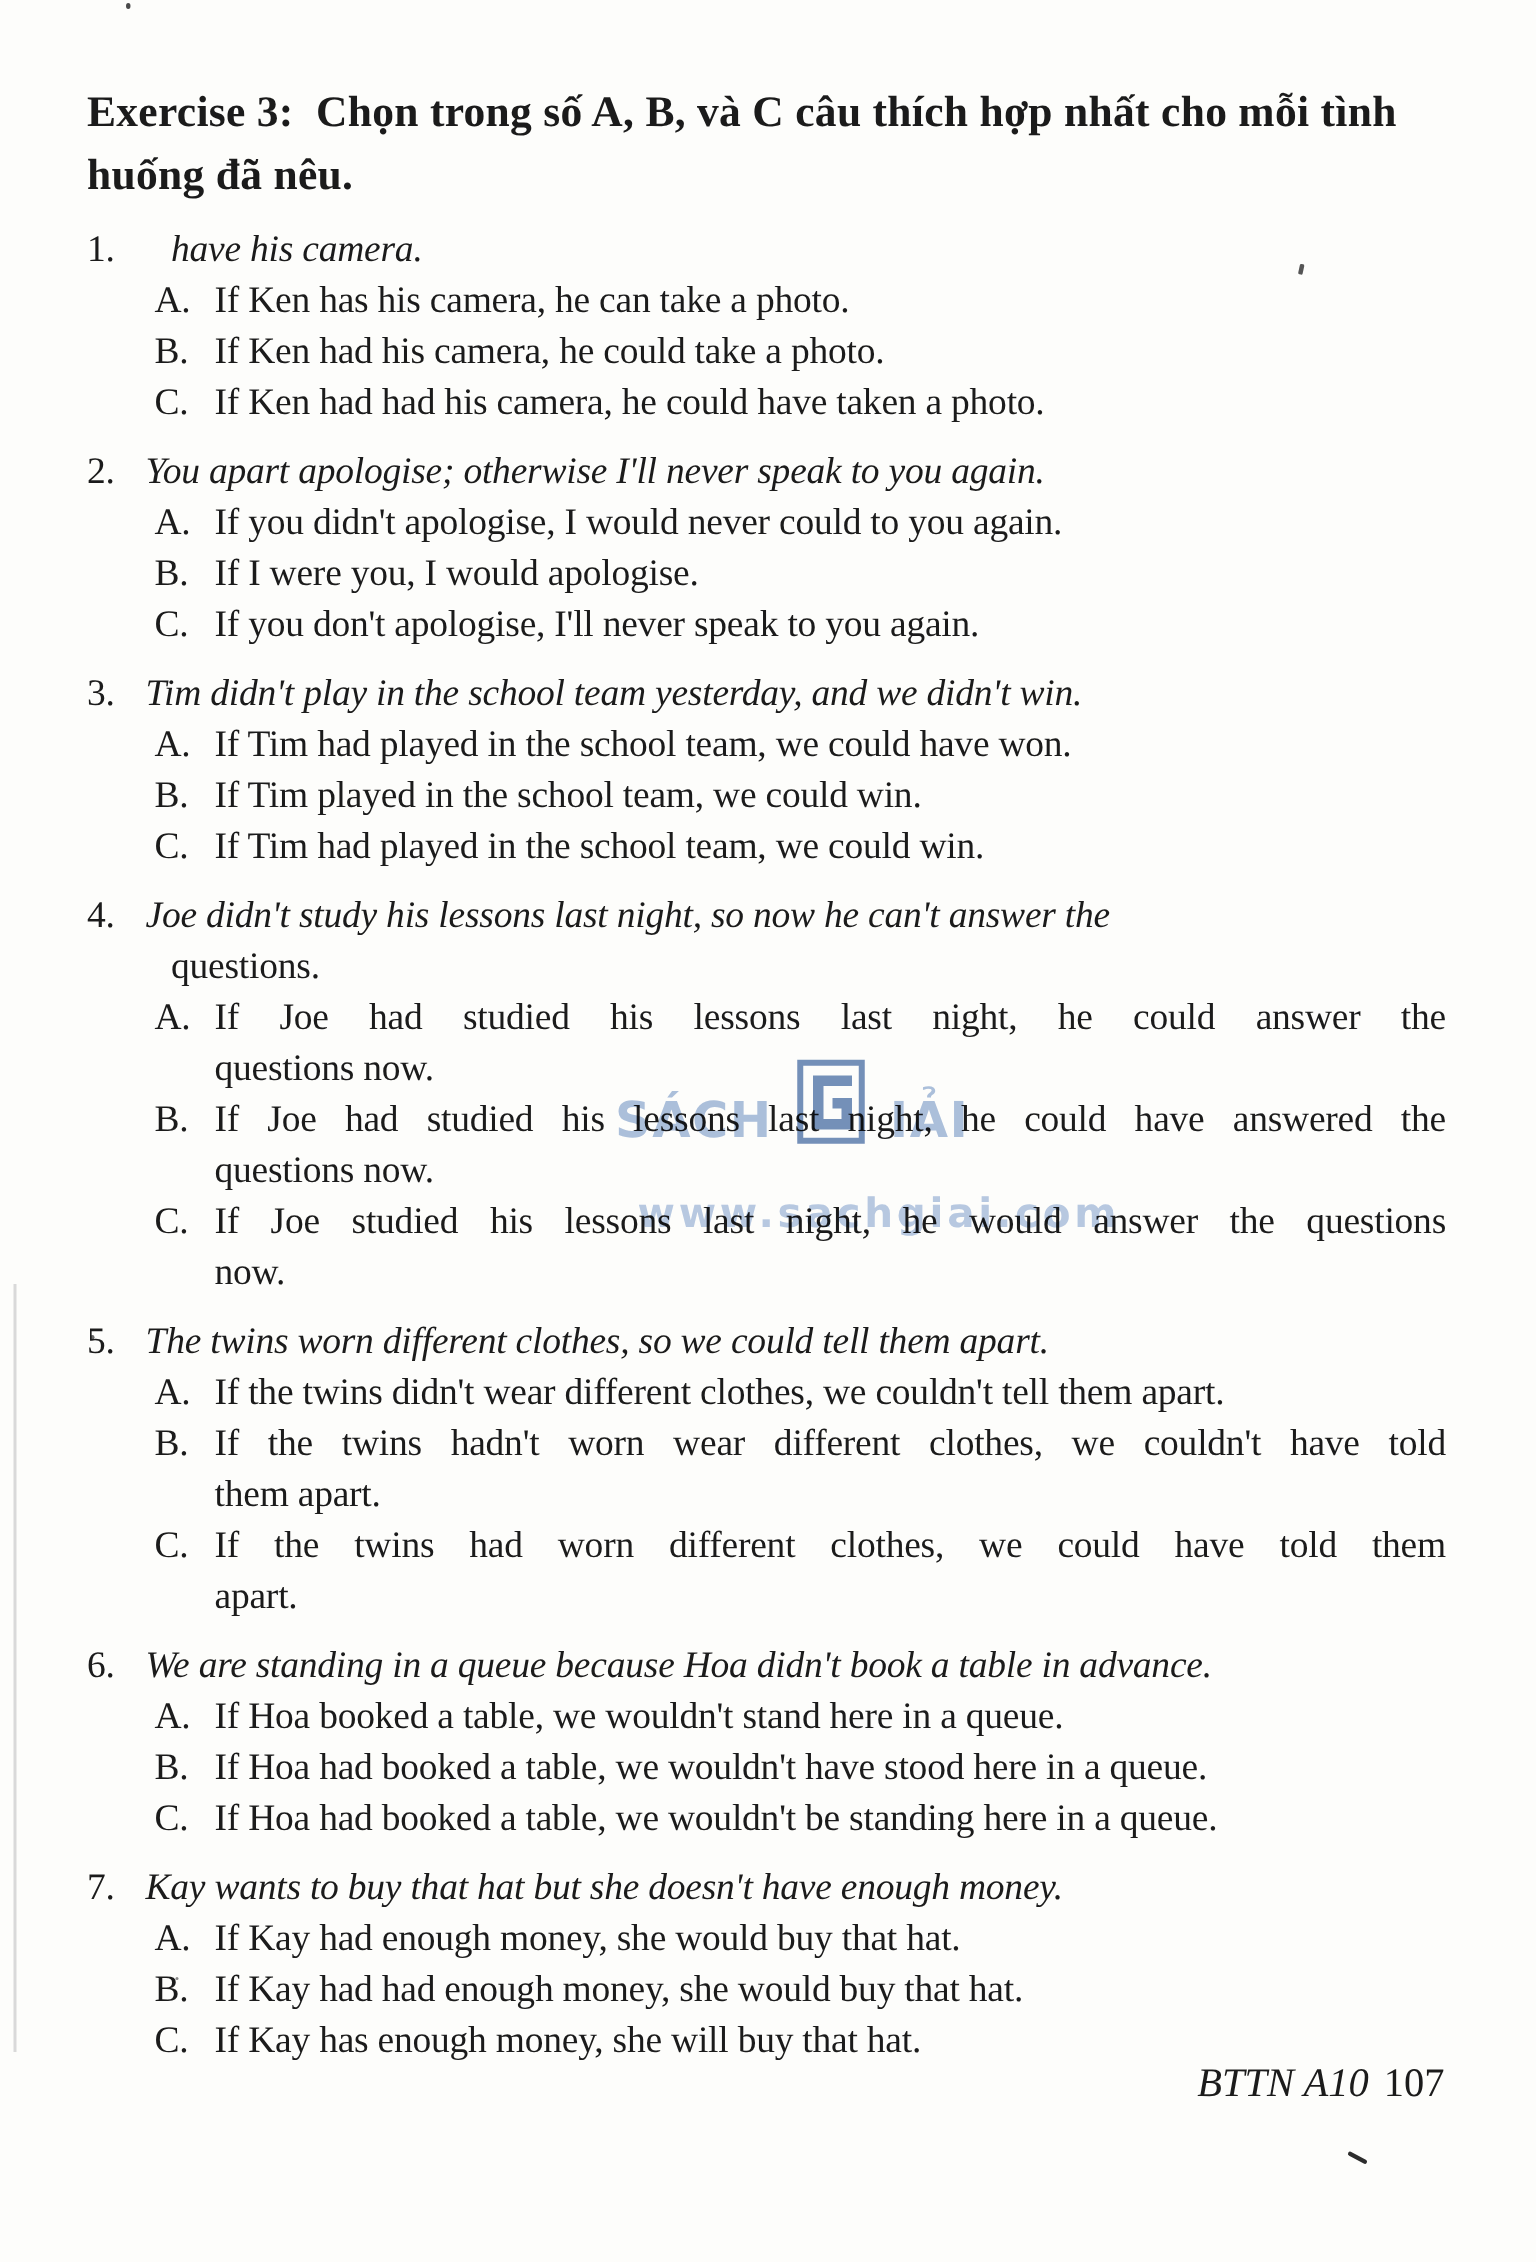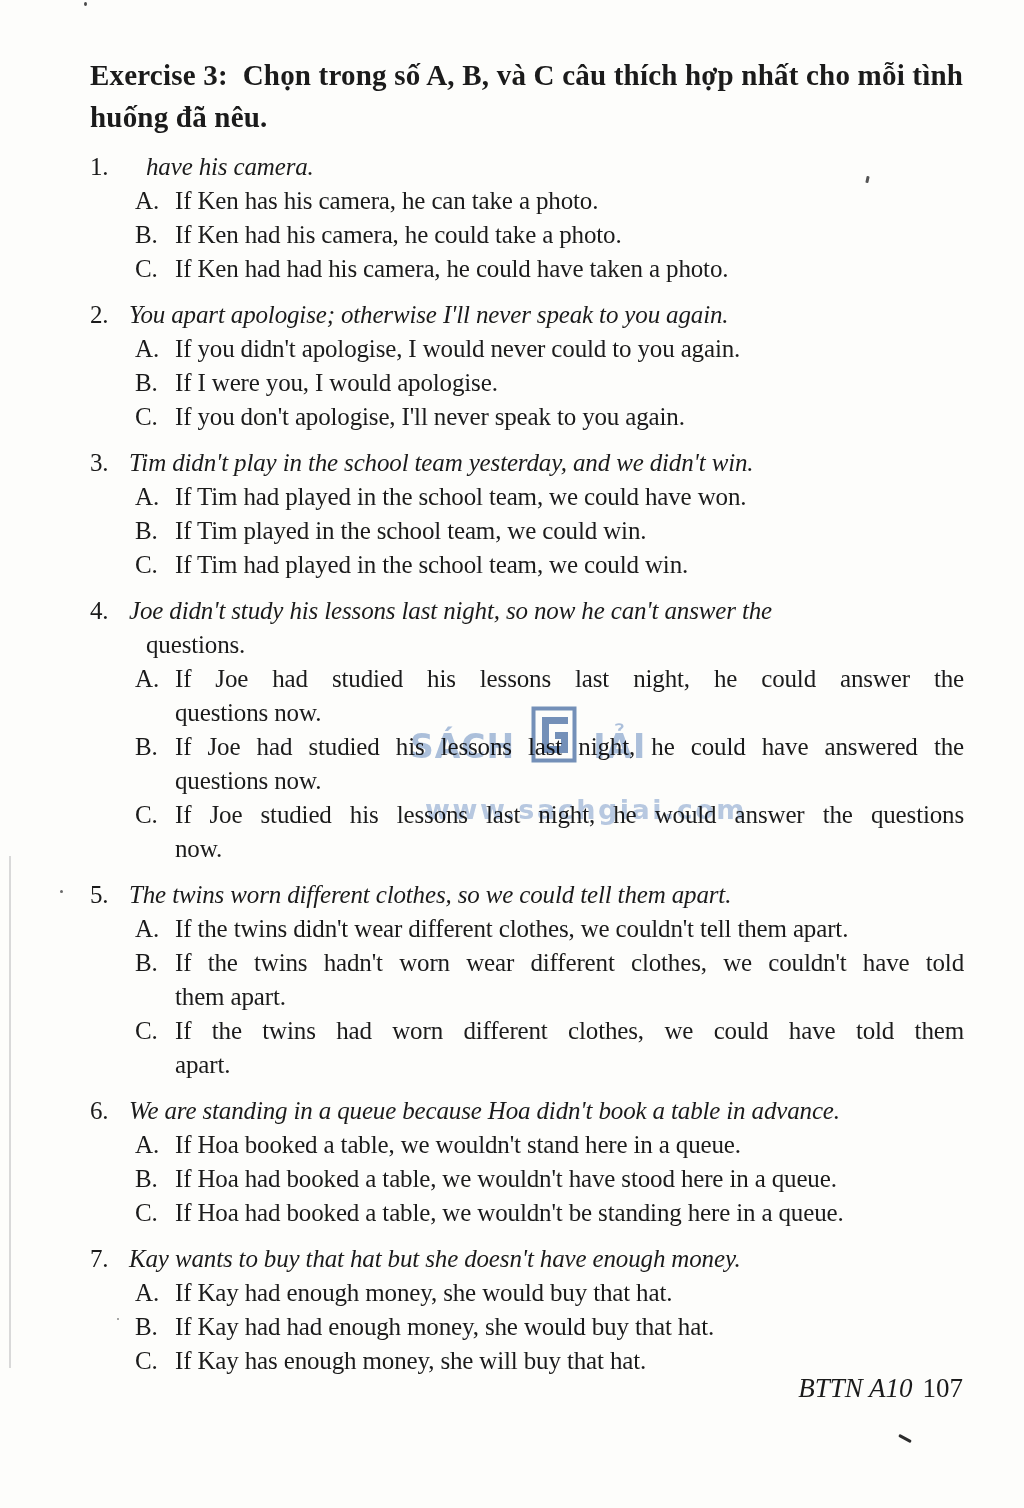--- a/index.html
+++ b/index.html
@@ -2,21 +2,21 @@
 <html style="--ink: #1b1b1b; --paper: #fdfdfb; --wm-text: #a9bedd; --wm-url: #b5c7e3; --wm-logo: #6d8bb8;"><head>
 <meta charset="utf-8">
 <style>
   html,body{margin:0;padding:0}
   body{
     width:1024px;height:1508px;position:relative;overflow:hidden;
     background:var(--paper,#fdfdfb);
     color:var(--ink,#1b1b1b);
     font-family:"Liberation Serif","DejaVu Serif",serif;
   }
-  .content{padding:54px 60px 0 90px;position:relative;z-index:2}
+  .content{padding:54px 60px 0 58px;position:relative;z-index:2}
   .title{font-weight:bold;font-size:29px;line-height:42px;letter-spacing:.2px}
   .title .tline{display:block;white-space:pre}
   .question{margin-top:12px;font-size:25px;line-height:34px;letter-spacing:-0.15px}
   .scen{display:flex}
   .num{flex:0 0 39px;width:39px}
   .scen-text{flex:1;min-width:0}
   .s1{display:block;font-style:italic}
   .s2{display:block;margin-left:17px}
   .s2.it{font-style:italic}
   .opts{margin-left:45px}

